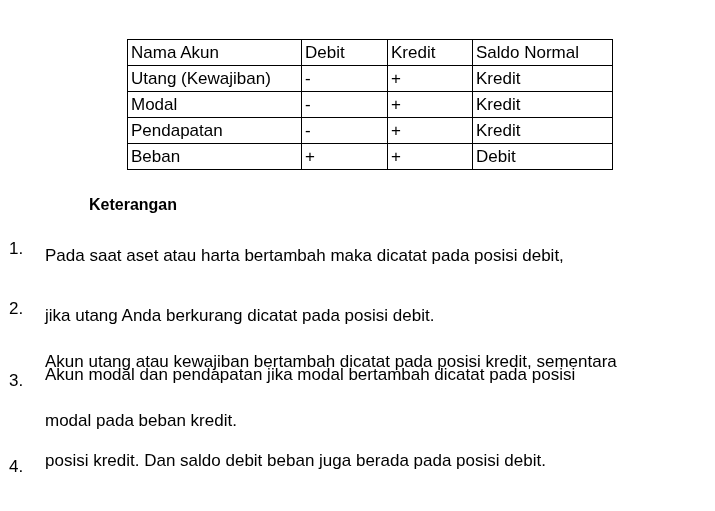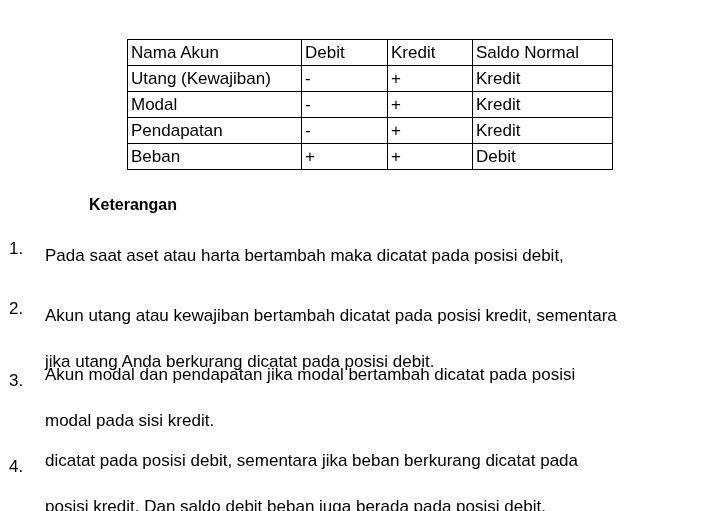--- a/index.html
+++ b/index.html
@@ -59,32 +59,31 @@
 <div class="item" style="top:223px;">
   <div class="num" style="top:13px;">1.</div>
   <div class="text">
     <span>Pada saat aset atau harta bertambah maka dicatat pada posisi debit,</span>
   </div>
 </div>
 
 <div class="item" style="top:283px;">
   <div class="num" style="top:13px;">2.</div>
   <div class="text">
+    <span>jika utang Anda berkurang dicatat pada posisi debit.</span>
     <span>Akun utang atau kewajiban bertambah dicatat pada posisi kredit, sementara</span>
-    <span>jika utang Anda berkurang dicatat pada posisi debit.</span>
   </div>
 </div>
 
 <div class="item" style="top:342px;">
   <div class="num" style="top:26px;">3.</div>
   <div class="text">
     <span>Akun modal dan pendapatan jika modal bertambah dicatat pada posisi</span>
-    <span>modal pada sisi kredit.</span>
+    <span>modal pada beban kredit.</span>
   </div>
 </div>
 
 <div class="item" style="top:428px;">
   <div class="num" style="top:26px;">4.</div>
   <div class="text">
-    <span>dicatat pada posisi debit, sementara jika beban berkurang dicatat pada</span>
     <span>posisi kredit. Dan saldo debit beban juga berada pada posisi debit.</span>
   </div>
 </div>
 
 </body></html>

